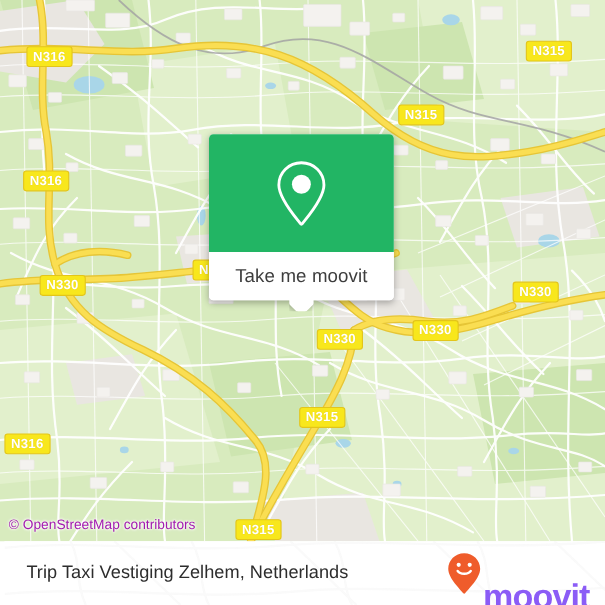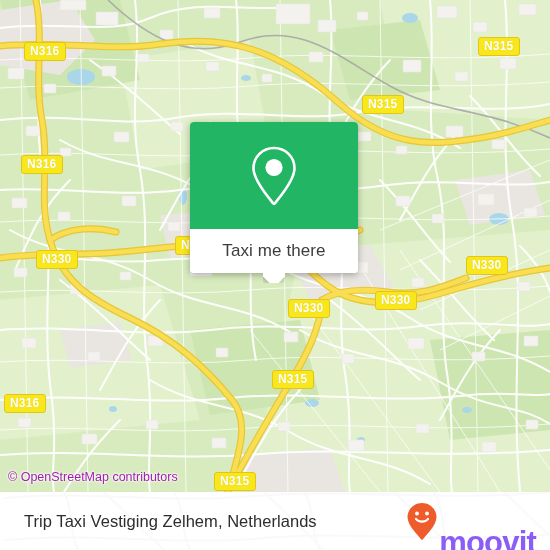--- a/index.html
+++ b/index.html
@@ -386,21 +386,21 @@
     <div class="attribution">© OpenStreetMap contributors</div>
 
     <div class="callout">
       <div class="callout-top">
         <svg width="56" height="66" viewBox="0 0 56 66">
           <path d="M28 5 C16.5 5 7.5 14 7.5 25.2 C7.5 38 24 56 27.2 60.4 C27.6 61 28.4 61 28.8 60.4 C32 56 48.5 38 48.5 25.2 C48.5 14 39.5 5 28 5 Z" fill="none" stroke="#ffffff" stroke-width="2.6"></path>
           <circle cx="28" cy="24.5" r="8.6" fill="#ffffff"></circle>
         </svg>
       </div>
       <div class="callout-bottom">
-        <span class="callout-label">Taxi me there</span>
+        <span class="callout-label">Take me moovit</span>
         <span class="callout-tail"></span>
       </div>
     </div>
   </div>
 
   <div class="footer">
     <svg class="footer-watermark" width="550" height="550" viewBox="0 0 550 550">
       <g stroke="#bdbdbd" stroke-width="2" fill="none" opacity="0.55">
         <path d="M0,498 C80,490 160,504 250,496 C350,488 430,502 550,492"></path>
         <path d="M0,540 C90,532 170,546 260,538 C350,530 430,544 550,534"></path>

